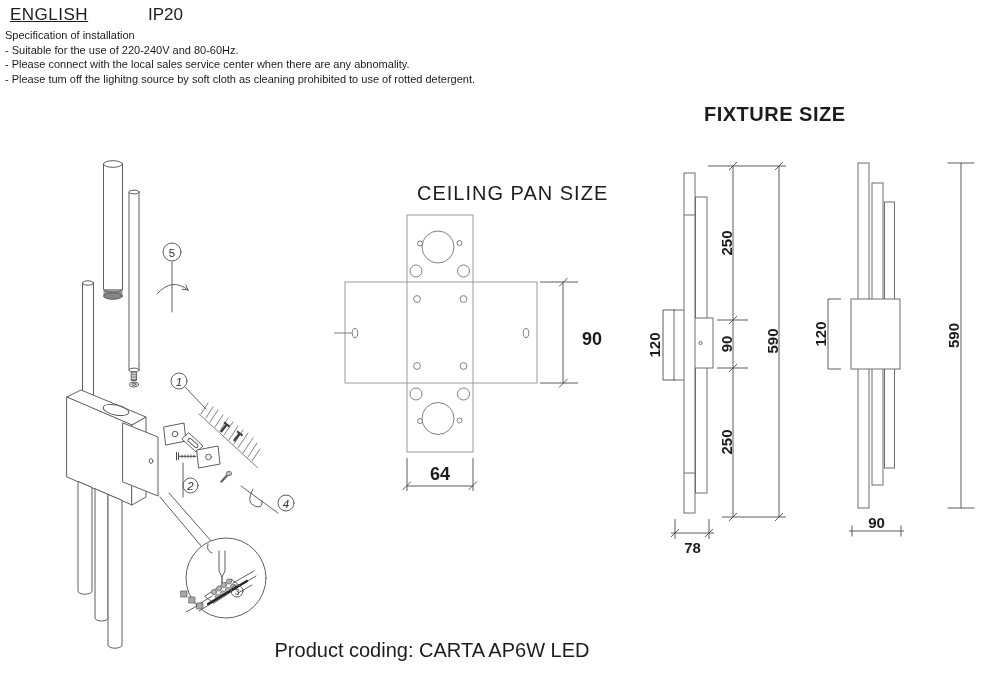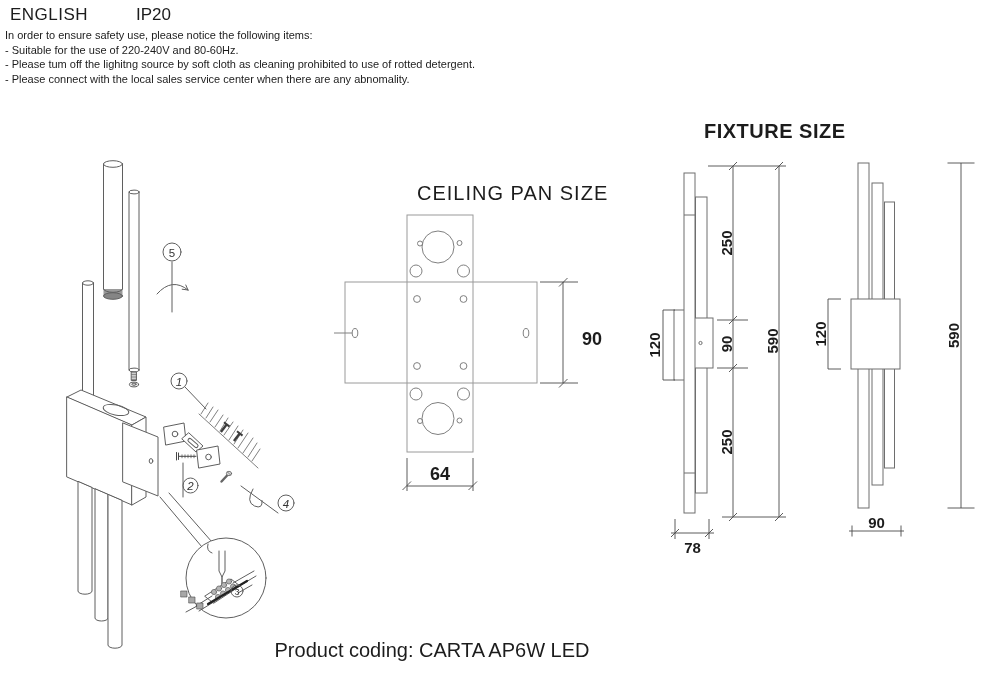--- a/index.html
+++ b/index.html
@@ -1,43 +1,43 @@
 <!DOCTYPE html>
 <html><head>
 <meta charset="utf-8">
 <style>
   html,body { margin:0; padding:0; }
   body {
     width:1000px; height:690px; background:#ffffff; position:relative; overflow:hidden;
     font-family:"Liberation Sans", sans-serif; color:#1c1c1c;
   }
   .abs { position:absolute; }
-  #hdr-language { left:10px; top:5px; font-size:17px; letter-spacing:.5px; }
-  #hdr-ip       { left:136px; top:5px; font-size:17px; }
+  #hdr-language { left:10px; top:5px; font-size:17px; letter-spacing:.5px;text-decoration:underline; }
+  #hdr-ip       { left:148px; top:5px; font-size:17px; }
   #spec-block   { left:5px; top:28px; font-size:11px; line-height:14.6px; white-space:nowrap; }
   #ceiling-title{ left:417px; top:182px; font-size:20px; letter-spacing:1px; }
-  #fixture-title{ left:704px; top:120px; font-size:20px; font-weight:bold; letter-spacing:.5px; }
+  #fixture-title{ left:704px; top:103px; font-size:20px; font-weight:bold; letter-spacing:.5px; }
   #footer-line  { left:0; top:639px; width:864px; text-align:center; font-size:20px; }
   svg { position:absolute; }
   svg text { font-family:"Liberation Sans", sans-serif; fill:#1c1c1c; }
   .stepnum { font-size:11.5px; fill:#333; }
   .dimtxt  { font-size:15px; font-weight:700; }
   .pantxt  { font-size:18px; font-weight:600; }
 </style>
 </head>
 <body>
 
 <div class="abs" id="hdr-language">ENGLISH</div>
 <div class="abs" id="hdr-ip">IP20</div>
 
 <div class="abs" id="spec-block">
-  <div>In order to ensure safety use, please notice the following items:</div>
+  <div>Specification of installation</div>
   <div>- Suitable for the use of 220-240V and 80-60Hz.</div>
+  <div>- Please connect with the local sales service center when there are any abnomality.</div>
   <div>- Please tum off the lighitng source by soft cloth as cleaning prohibited to use of rotted detergent.</div>
-  <div>- Please connect with the local sales service center when there are any abnomality.</div>
 </div>
 
 <svg id="install-svg" style="left:55px; top:148px;" width="265" height="512" viewBox="55 148 265 512">
   <g stroke="#5f5f5f" fill="none" stroke-width="1" stroke-linecap="round" stroke-linejoin="round">
 
     <g>
       <path d="M82.5 283 V400 M93.5 283 V400"></path>
       <ellipse cx="88" cy="283" rx="5.5" ry="2.2"></ellipse>
     </g>
 

